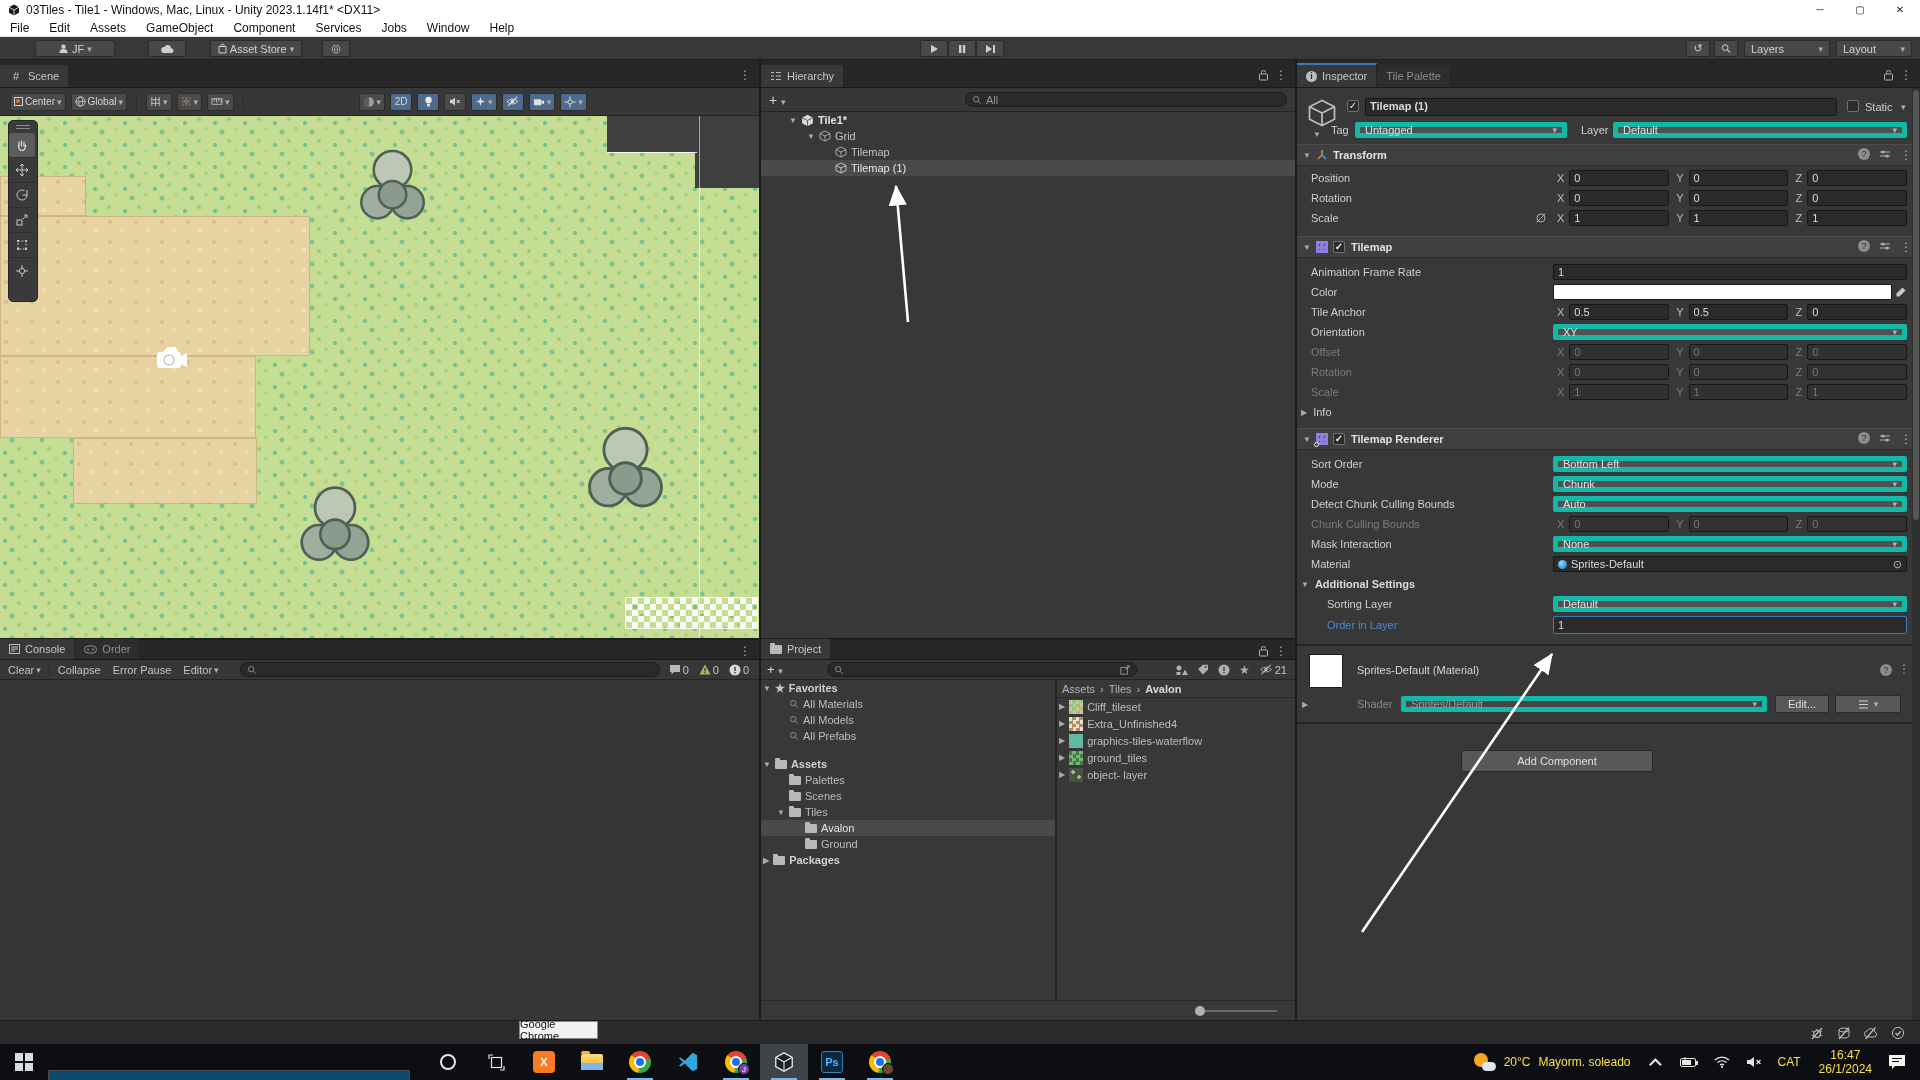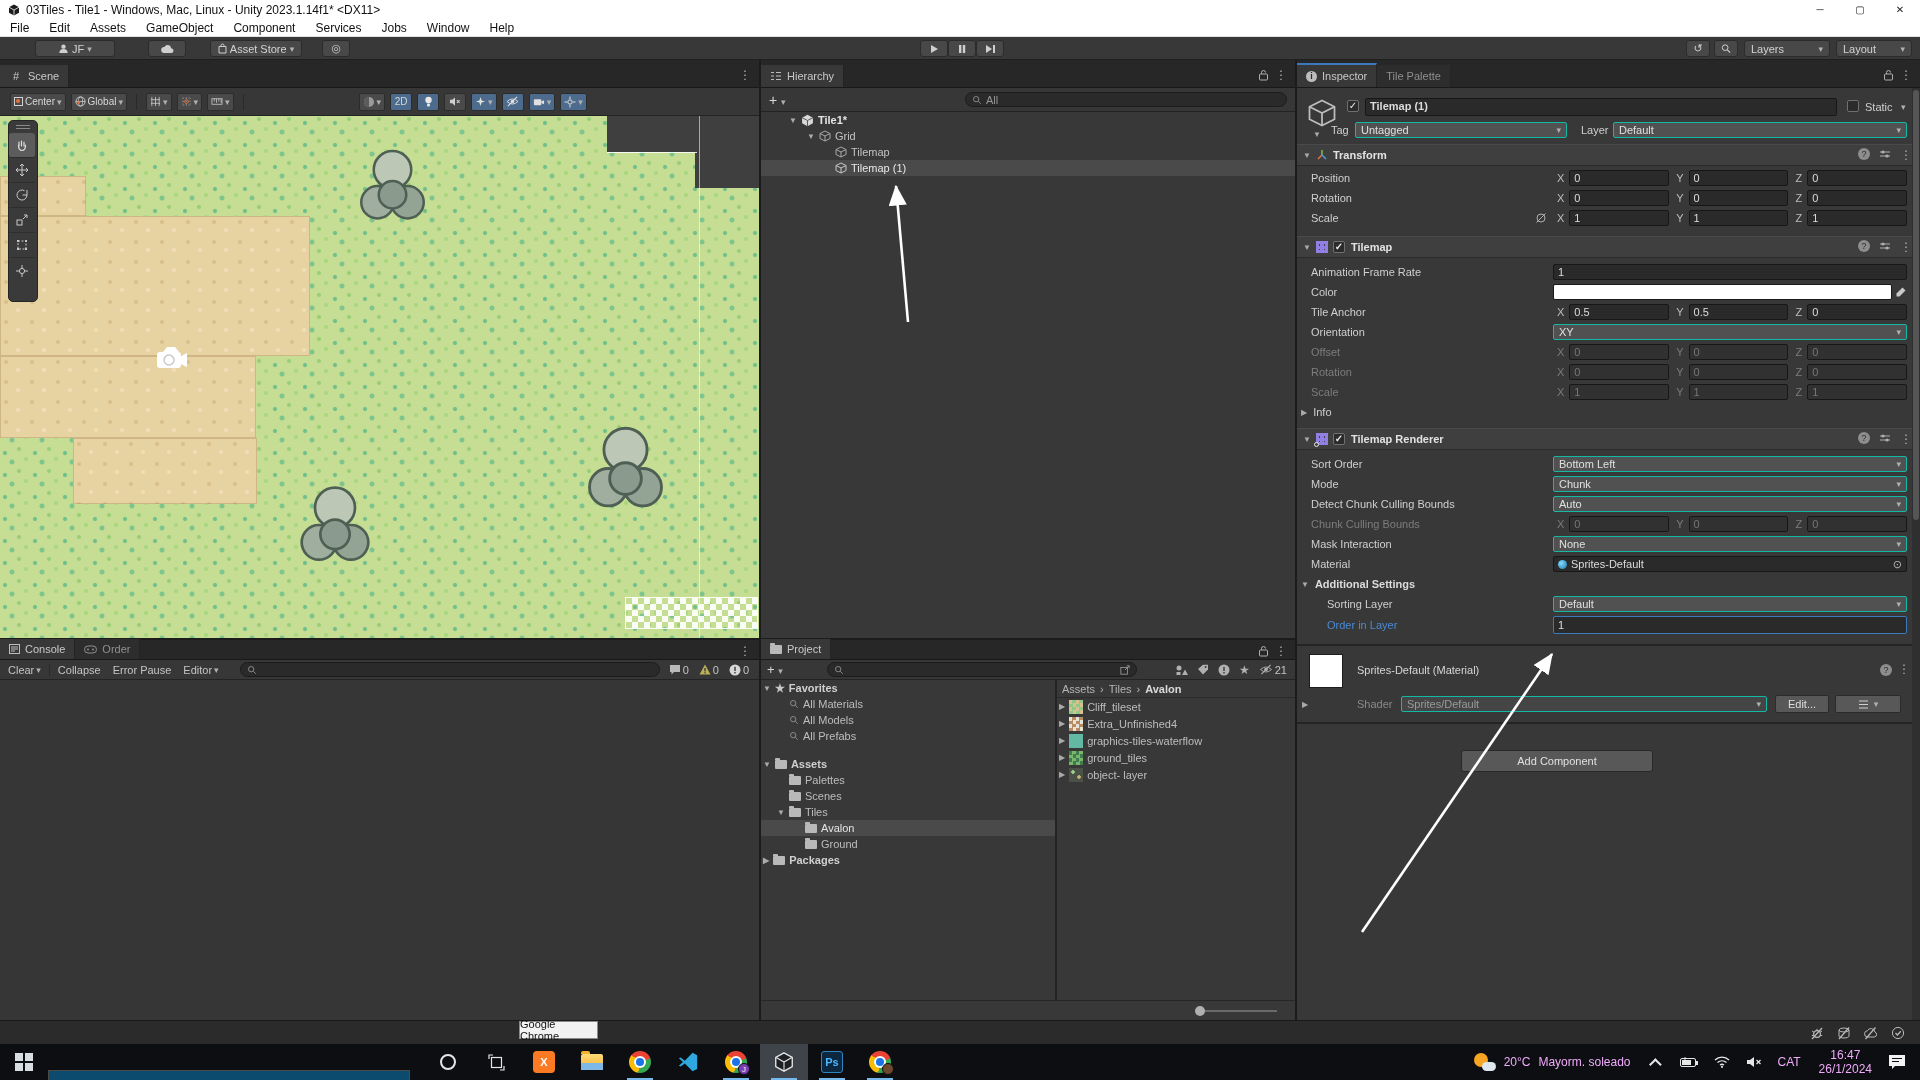--- a/index.html
+++ b/index.html
@@ -30,21 +30,21 @@
 .ks { color:#b5b5b5; font-size:12px; }
 .ptoolbar { position:absolute; background:#373737; border-bottom:1px solid #232323; display:flex; align-items:center; }
 .pill { height:15px; background:#2a2a2a; border:1px solid #1c1c1c; border-radius:8px; display:flex; align-items:center; gap:4px; padding:0 6px; color:#969696; }
 
 
 .irow { position:absolute; left:0; width:100%; height:20px; display:flex; align-items:center; }
 .ilbl { position:absolute; left:14px; color:#cfcfcf; white-space:nowrap; }
 .vec { position:absolute; left:256px; right:13px; display:flex; align-items:center; gap:3px; }
 .ax { color:#bdbdbd; margin:0 2px 0 4px; }
 .tf { flex:1; height:16px; background:#2a2a2a; border:1px solid #171717; border-radius:2px; color:#dcdcdc; line-height:14px; padding:0 4px; overflow:hidden;}
-.dd { flex:1; height:16px; background:#515151; border:1px solid #14b8a6; border-radius:2px; color:#e0e0e0; display:flex; align-items:center; padding:0 5px; }
+.dd { flex:1; height:16px; background:#515151; border:5px solid #14b8a6; border-radius:2px; color:#e0e0e0; display:flex; align-items:center; padding:0 5px; }
 .dd .dda { margin-left:auto; }
 .dis .ilbl, .dis .ax { color:#7c7c7c; }
 .dis .tf { color:#767676; background:#313131; }
 .chead { position:absolute; left:0; width:100%; height:22px; background:#3f3f3f; border-top:1px solid #4a4a4a; border-bottom:1px solid #2a2a2a;
   display:flex; align-items:center; font-weight:bold; color:#e2e2e2; }
 .cb { width:12px; height:12px; background:#2b2b2b; border:1px solid #707070; border-radius:2px; display:flex; align-items:center; justify-content:center; color:#e8e8e8; font-size:10px; line-height:10px;}
 .fo { color:#aaaaaa; font-size:8px; }
 .hico { display:inline-flex; width:14px; justify-content:center; }
 
 
@@ -83,21 +83,21 @@
 
 .taskbar { position:absolute; left:0; top:1044px; width:1920px; height:36px; background:#0d0e11; display:flex; align-items:center; }
 .tcell { width:48px; height:36px; display:flex; align-items:center; justify-content:center; position:relative; flex:none;}
 .underline { position:absolute; bottom:0; left:11px; width:26px; height:2px; background:#76b9ed; }
 .chrome { width:22px; height:22px; border-radius:50%; position:relative;
   background:conic-gradient(from -50deg,#ea4335 0 120deg,#34a853 120deg 240deg,#fbbc05 240deg 360deg); }
 .chrome::before { content:""; position:absolute; inset:5px; background:#fff; border-radius:50%; }
 .chrome::after { content:""; position:absolute; inset:7px; background:#1a73e8; border-radius:50%; }
 .badge { position:absolute; right:-3px; bottom:-2px; width:12px; height:12px; border-radius:50%; font-size:8px; color:#fff;
   display:flex; align-items:center; justify-content:center; border:1px solid #0d0e11;}
-.tray-txt { color:#f0abfc; font-size:12px; }
+.tray-txt { color:#fde047; font-size:12px; }
 
 .tooltip { position:absolute; left:519px; top:1021px; width:79px; height:18px; background:#f2f2f2; border:1px solid #8a8a8a;
   color:#111; font-size:11px; display:flex; align-items:center; justify-content:center; }
 svg { display:block; }
 .statico { width:17px; height:16px; display:flex; align-items:center; justify-content:center; }
 </style>
 </head>
 <body>
 
 <div class="screen">

